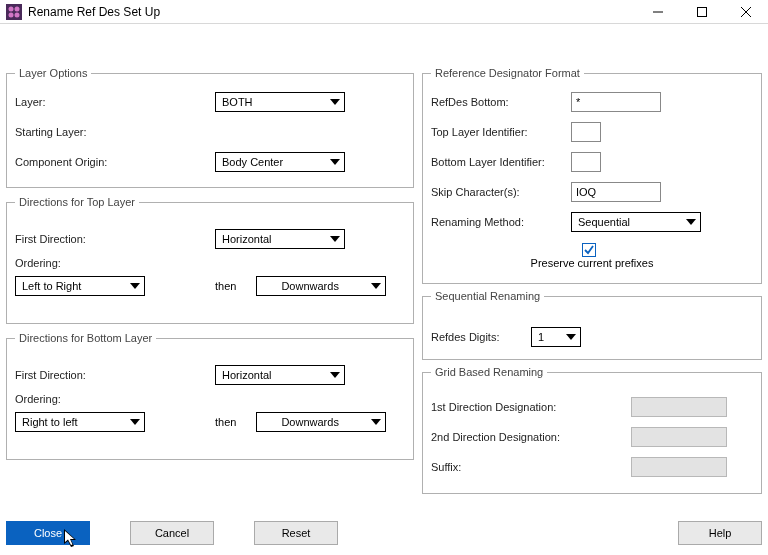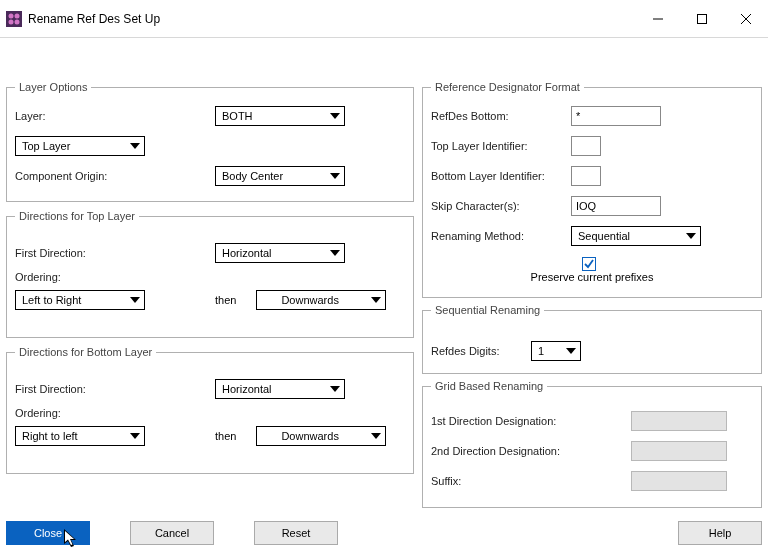--- a/index.html
+++ b/index.html
@@ -7,21 +7,21 @@
   body {
     font-family: "Segoe UI", Tahoma, sans-serif;
     font-size: 11px;
     color: #000;
     background: #fff;
     width: 768px;
     height: 555px;
     overflow: hidden;
   }
   .titlebar {
-    height: 38px;
+    height: 24px;
     display: flex;
     align-items: center;
     border-bottom: 1px solid #d8d8d8;
     background: #fff;
   }
   .titlebar .app-icon {
     width: 16px; height: 16px;
     margin: 0 6px 0 6px;
   }
   .titlebar .title {
@@ -185,24 +185,21 @@
     <fieldset>
       <legend>Layer Options</legend>
       <div class="row">
         <span class="lbl">Layer:</span>
         <div class="dropdown w130">
           <span>BOTH</span>
             <span class="caret"></span>
         </div>
       </div>
       <div class="row">
-        <div class="dropdown w130">
-          <span>Top Layer</span>
-            <span class="caret"></span>
-        </div>
+        <span class="lbl">Starting Layer:</span>
       </div>
       <div class="row">
         <span class="lbl">Component Origin:</span>
         <div class="dropdown w130">
           <span>Body Center</span>
             <span class="caret"></span>
         </div>
       </div>
     </fieldset>
 

